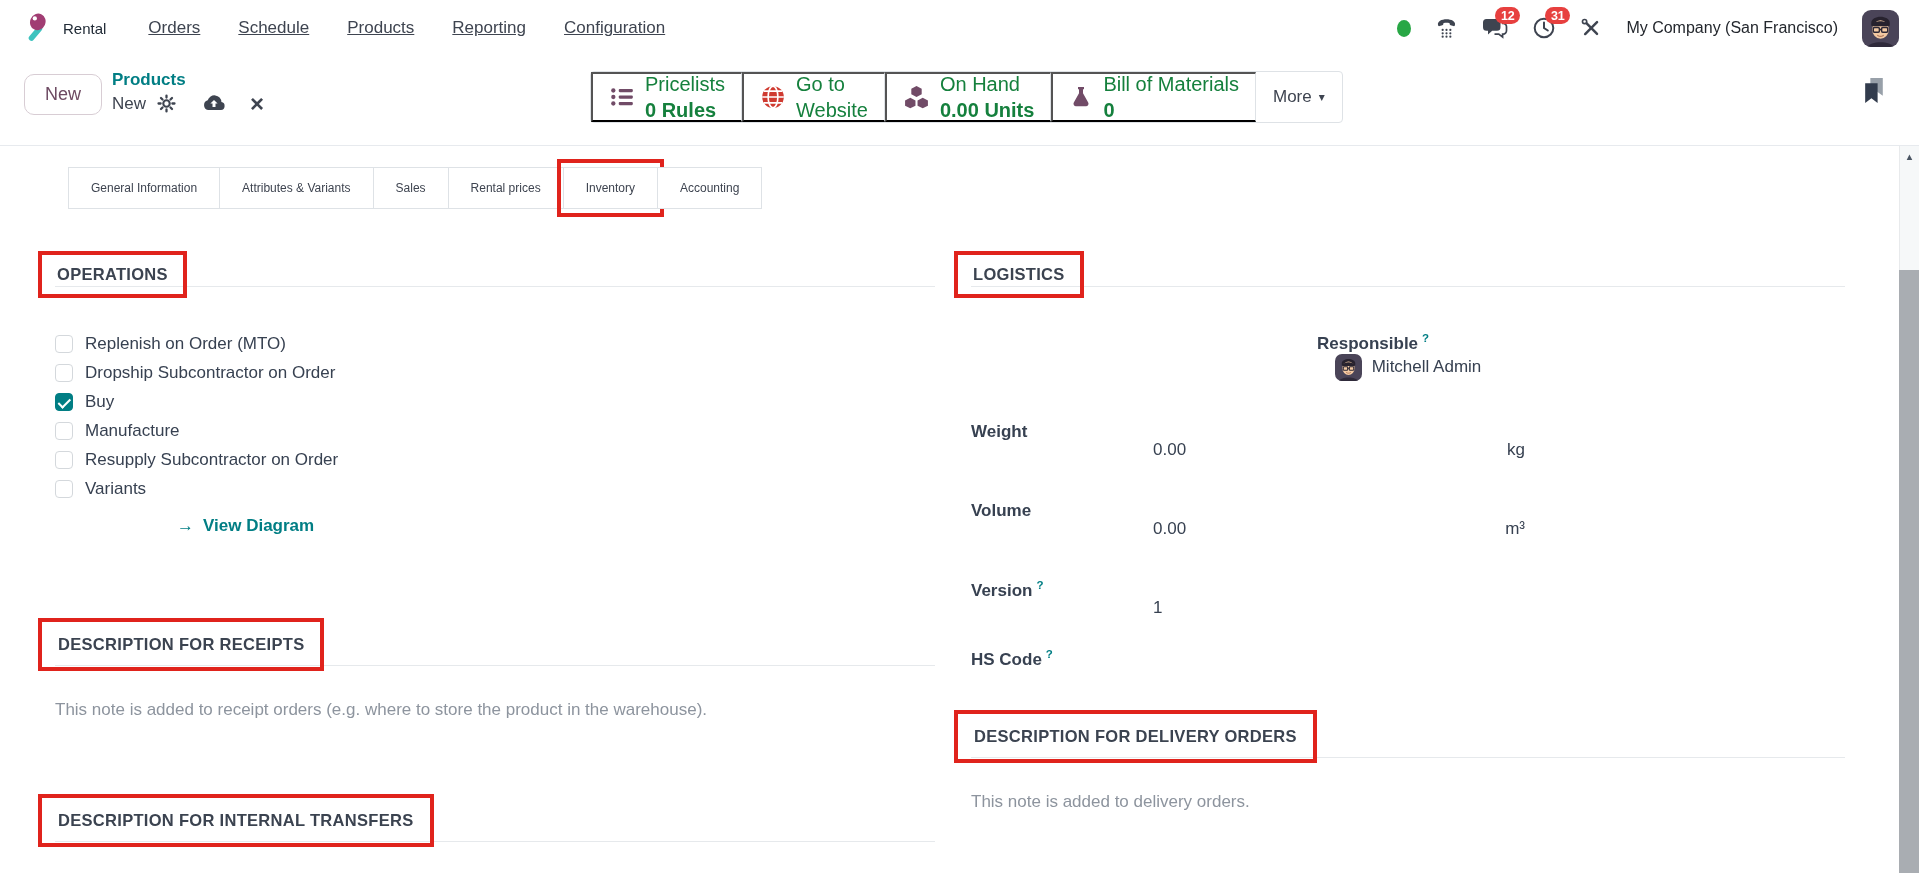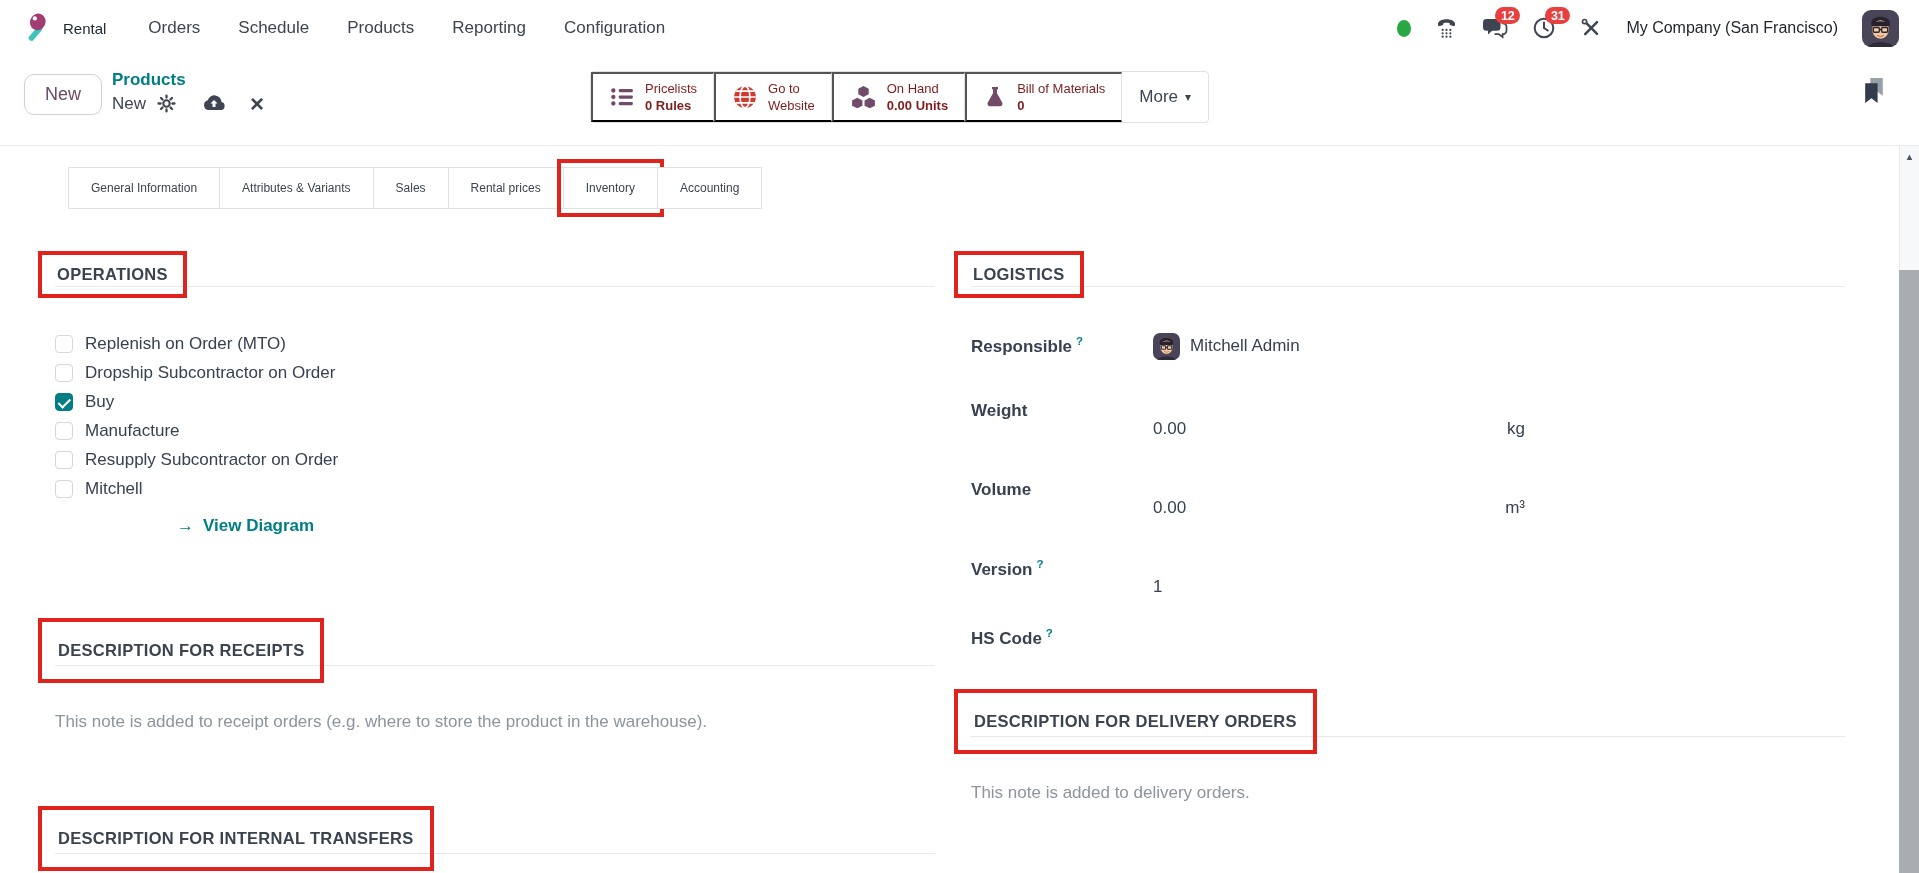--- a/index.html
+++ b/index.html
@@ -8,21 +8,21 @@
     width:1919px; height:873px; overflow:hidden; position:relative;
     background:#fff; color:#374151;
     font-family:"Liberation Sans", sans-serif; font-size:17px;
   }
 
   
   .navbar { display:flex; align-items:center; height:56px; padding:0 20px; background:#fff; }
   .brand { display:flex; align-items:center; gap:13px; }
   .app-name { font-size:15px; font-weight:500; color:#212b36; }
   .nav-menu { display:flex; gap:38px; margin-left:42px; font-size:17px; color:#3e4450; }
-  .nav-item { cursor:pointer; }
+  .nav-item { cursor:pointer;text-decoration:underline; }
   .nav-right { margin-left:auto; display:flex; align-items:center; gap:24px; }
   .status-dot { width:14px; height:17px; border-radius:50%; background:#28a745; }
   .systray-icon { position:relative; display:flex; align-items:center; }
   .badge {
     position:absolute; top:-9px; left:13px; background:#e7403f; color:#fff;
     font-size:12.5px; font-weight:700; border-radius:10px; padding:1.5px 5.5px; line-height:1.15;
   }
   .company { font-size:16px; color:#23272d; white-space:nowrap; }
   .avatar { width:37px; height:37px; border-radius:9px; overflow:hidden; flex:0 0 auto; }
   .avatar svg, .avatar-sm svg { display:block; width:100%; height:100%; }
@@ -43,21 +43,21 @@
   .bc-x { margin-left:24px; cursor:pointer; font-size:24px; font-weight:700; color:#3e4450; line-height:18px; }
 
   .stat-box {
     position:absolute; left:590px; top:15px; height:52px; display:flex; align-items:stretch;
     border:1px solid #dee2e6; border-radius:4px; background:#fff;
   }
   .stat-btn {
     display:flex; align-items:center; gap:10px; padding:4px 16px;
     border-right:1px solid #dee2e6; cursor:pointer; background:#fff; font-family:inherit;
   }
-  .stat-text { display:flex; flex-direction:column; text-align:left; font-size:13px; line-height:1.32; color:#7f1d1d; }
+  .stat-text { display:flex; flex-direction:column; text-align:left; font-size:20px; line-height:1.32; color:#15803d; }
   .stat-value { font-weight:600; }
   .stat-plain { font-weight:400; }
   .more-btn { display:flex; align-items:center; gap:7px; padding:0 17px; font-size:17px; font-weight:400; color:#3e4450; cursor:pointer;text-align:center; }
   .more-caret { font-size:12px; }
   .bookmark-btn { position:absolute; right:31px; top:20px; cursor:pointer; }
 
   
   .tabs { display:flex; margin:21px 0 0 68px; }
   .tab {
     border:1px solid #dee2e6; margin-left:-1px; background:#fff; padding:13px 22px;
@@ -76,21 +76,21 @@
 
   .sect { position:relative; }
   .rule { position:absolute; left:0; right:0; border-top:1px solid #e6e9ec; }
   .sect-s .rule { top:35px; }
   .sect-t .rule { top:47px; }
   .annot {
     position:relative; display:inline-flex; align-items:center;
     border:4px solid #e0231c; margin-left:-17px;
   }
   .annot-s { padding:10px 15px; }
-  .annot-t { padding:19px 16px; }
+  .annot-t { padding:13px 16px; }
   .sect-title { font-size:16.5px; font-weight:700; color:#3b4350; letter-spacing:.3px; white-space:nowrap; }
 
   .help { vertical-align:super; font-size:11.5px; color:#017e84; margin-left:4px; font-weight:600; }
 
   .field-row { display:flex; margin-top:36px; }
   .field-label { width:102px; font-weight:700; color:#374151; }
   .checks { display:flex; flex-direction:column; gap:9px; }
   .check-row { display:flex; align-items:center; gap:12px; cursor:pointer; }
   .cb { width:18px; height:18px; border:1px solid #d4d8dc; border-radius:4px; background:#fff; flex:0 0 auto; }
   .cb.checked { background:#017e84; border-color:#017e84; }
@@ -328,21 +328,21 @@
         <div class="check-row">
           <span class="cb"></span>
           <span>Manufacture</span>
         </div>
         <div class="check-row">
           <span class="cb"></span>
           <span>Resupply Subcontractor on Order</span>
         </div>
         <div class="check-row">
           <span class="cb"></span>
-          <span>Mitchell</span>
+          <span>Variants</span>
         </div>
       </div>
     </div>
 
     <div class="view-diagram">
       <span>→</span>
       <span>View Diagram</span>
     </div>
 
     <div class="sect sect-t mt-desc">
@@ -362,21 +362,21 @@
   </div>
 
   <div class="col-right">
     <div class="sect sect-s">
       <div class="rule"></div>
       <div class="annot annot-s">
         <span class="sect-title">LOGISTICS</span>
       </div>
     </div>
 
-    <div class="lrow" style="margin-top:34px;">
+    <div class="lrow" style="margin-top:34px;flex-direction:column;">
       <div class="llabel">
         <span>Responsible</span><sup class="help">?</sup>
       </div>
       <div class="m2o">
         <span class="avatar-sm">
           <svg viewBox="0 0 40 40">
             <rect width="40" height="40" fill="#4a4458"></rect>
             <path d="M10 14c0-9 20-9 20 0v3H10z" fill="#27222e"></path>
             <ellipse cx="20" cy="21" rx="9" ry="10" fill="#f3c9a2"></ellipse>
             <path d="M11 16c2-5 16-5 18 0v1.6H11z" fill="#27222e"></path>

